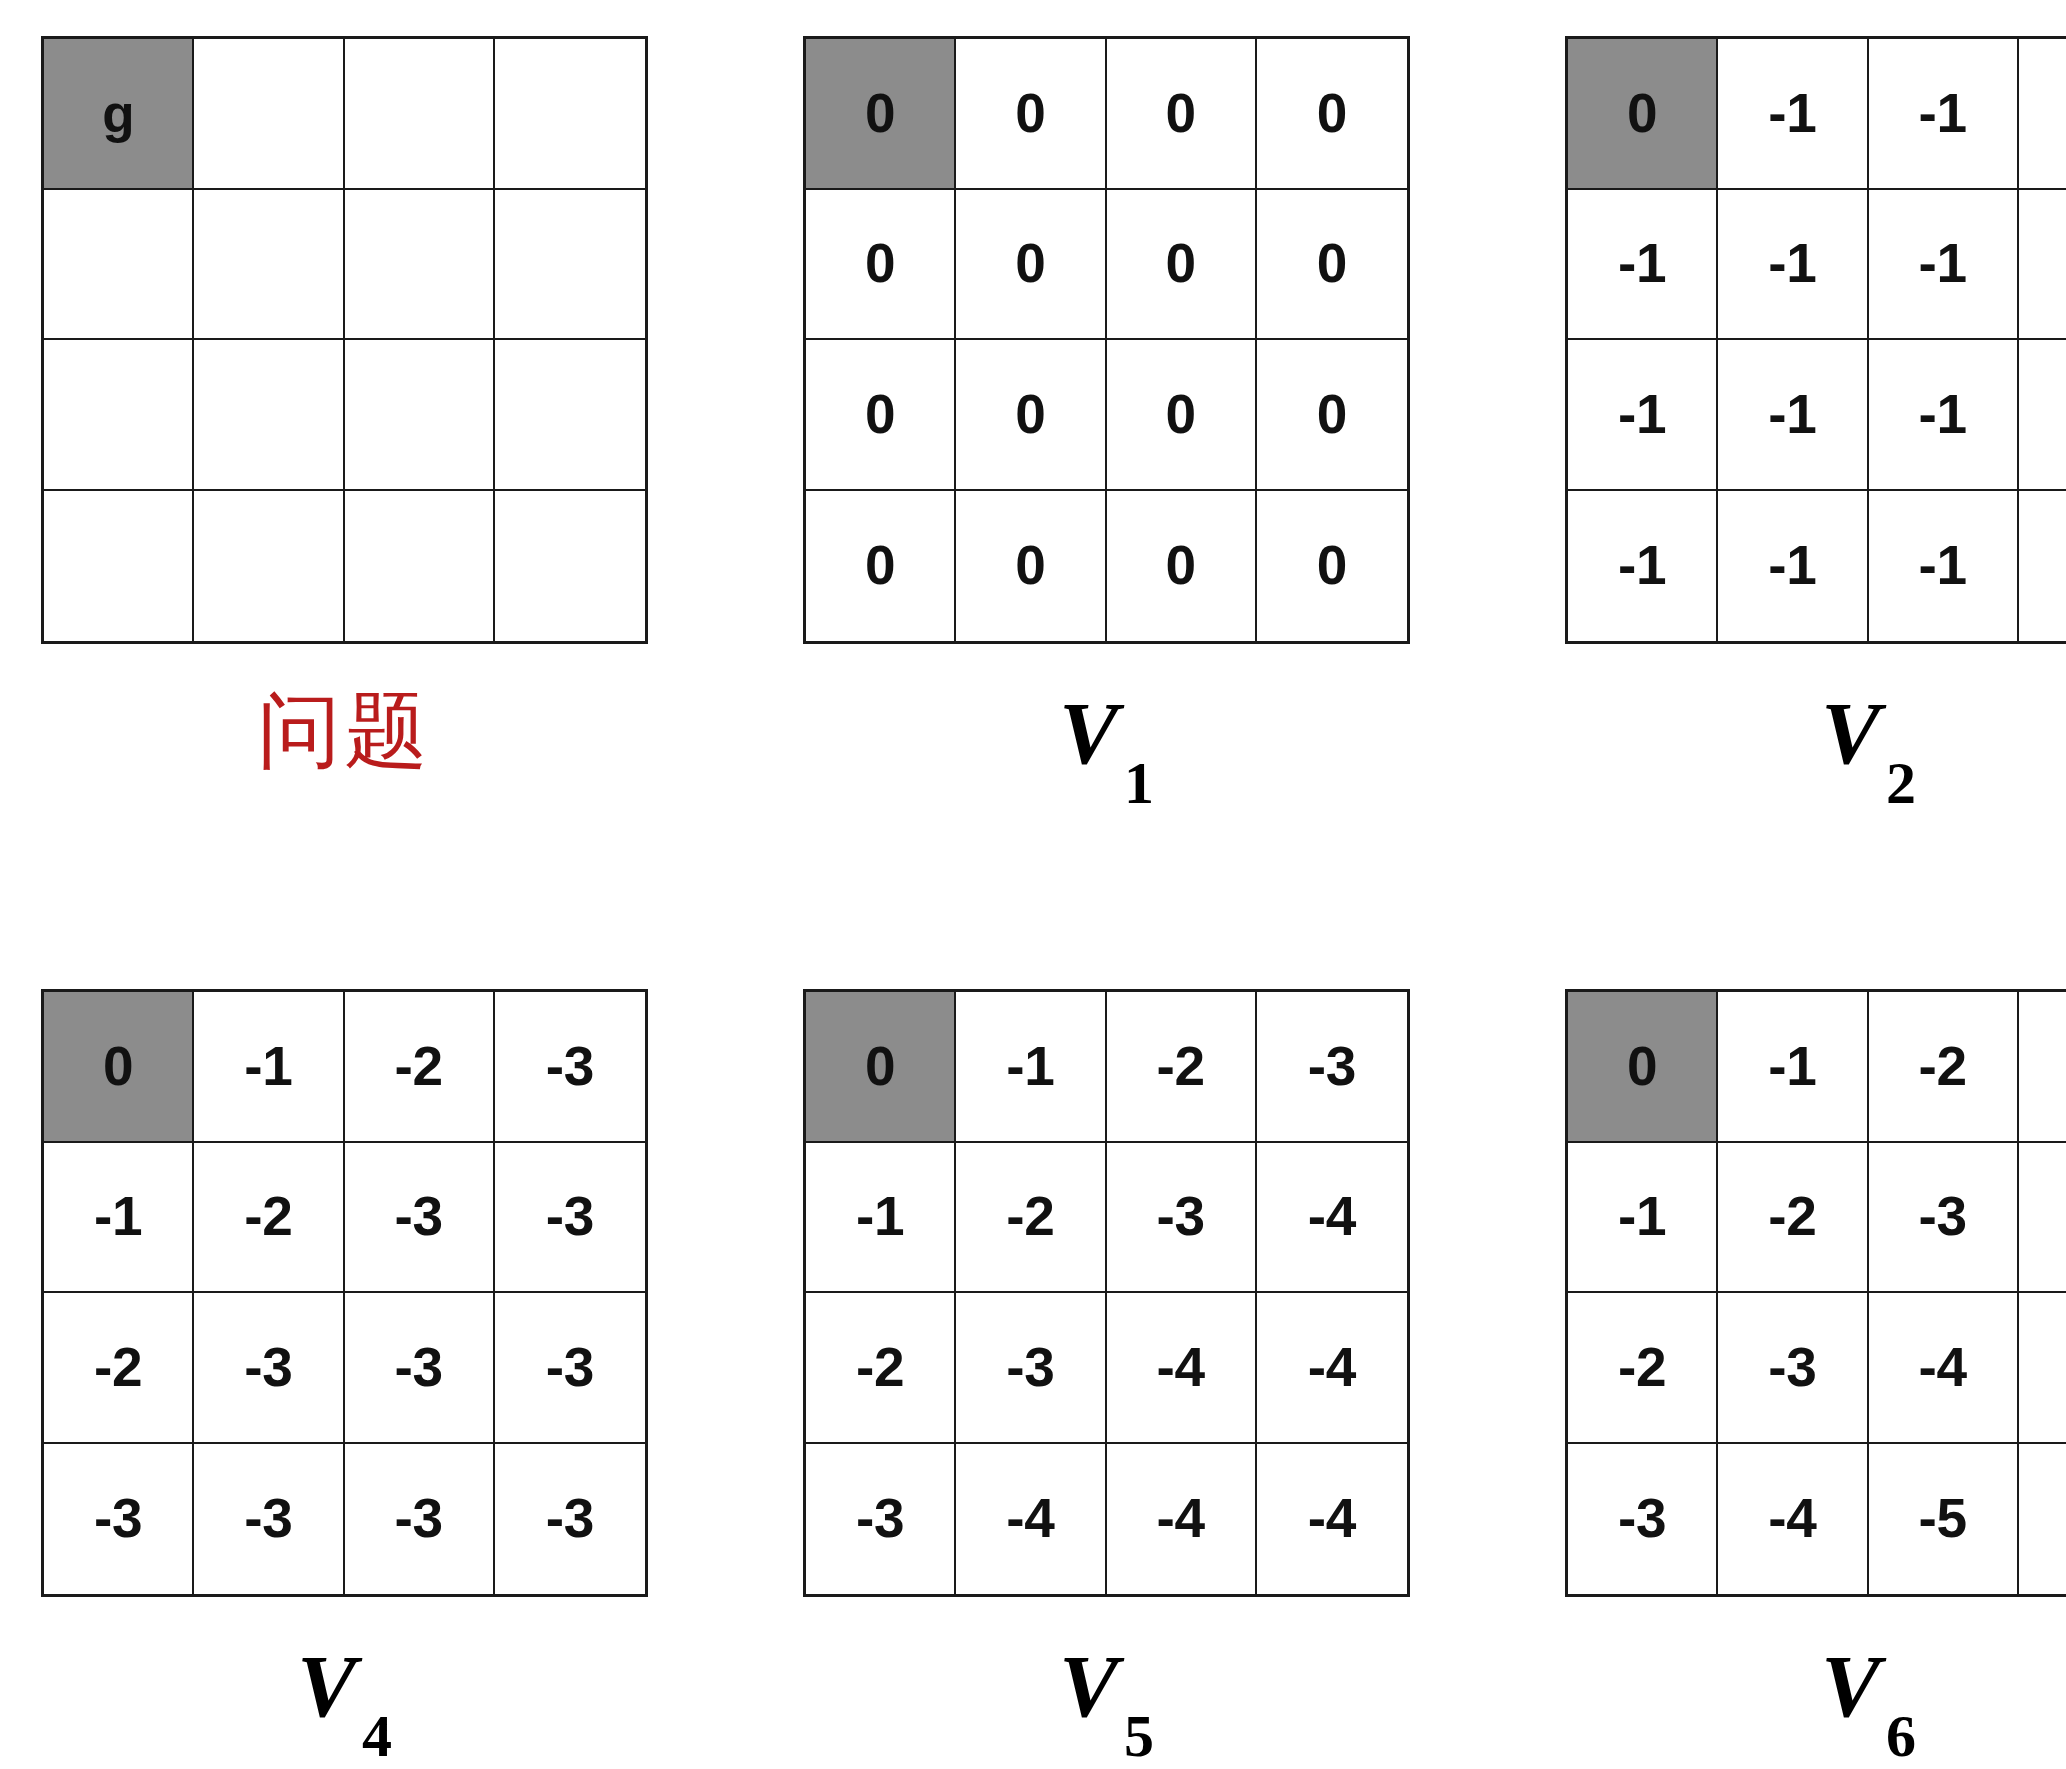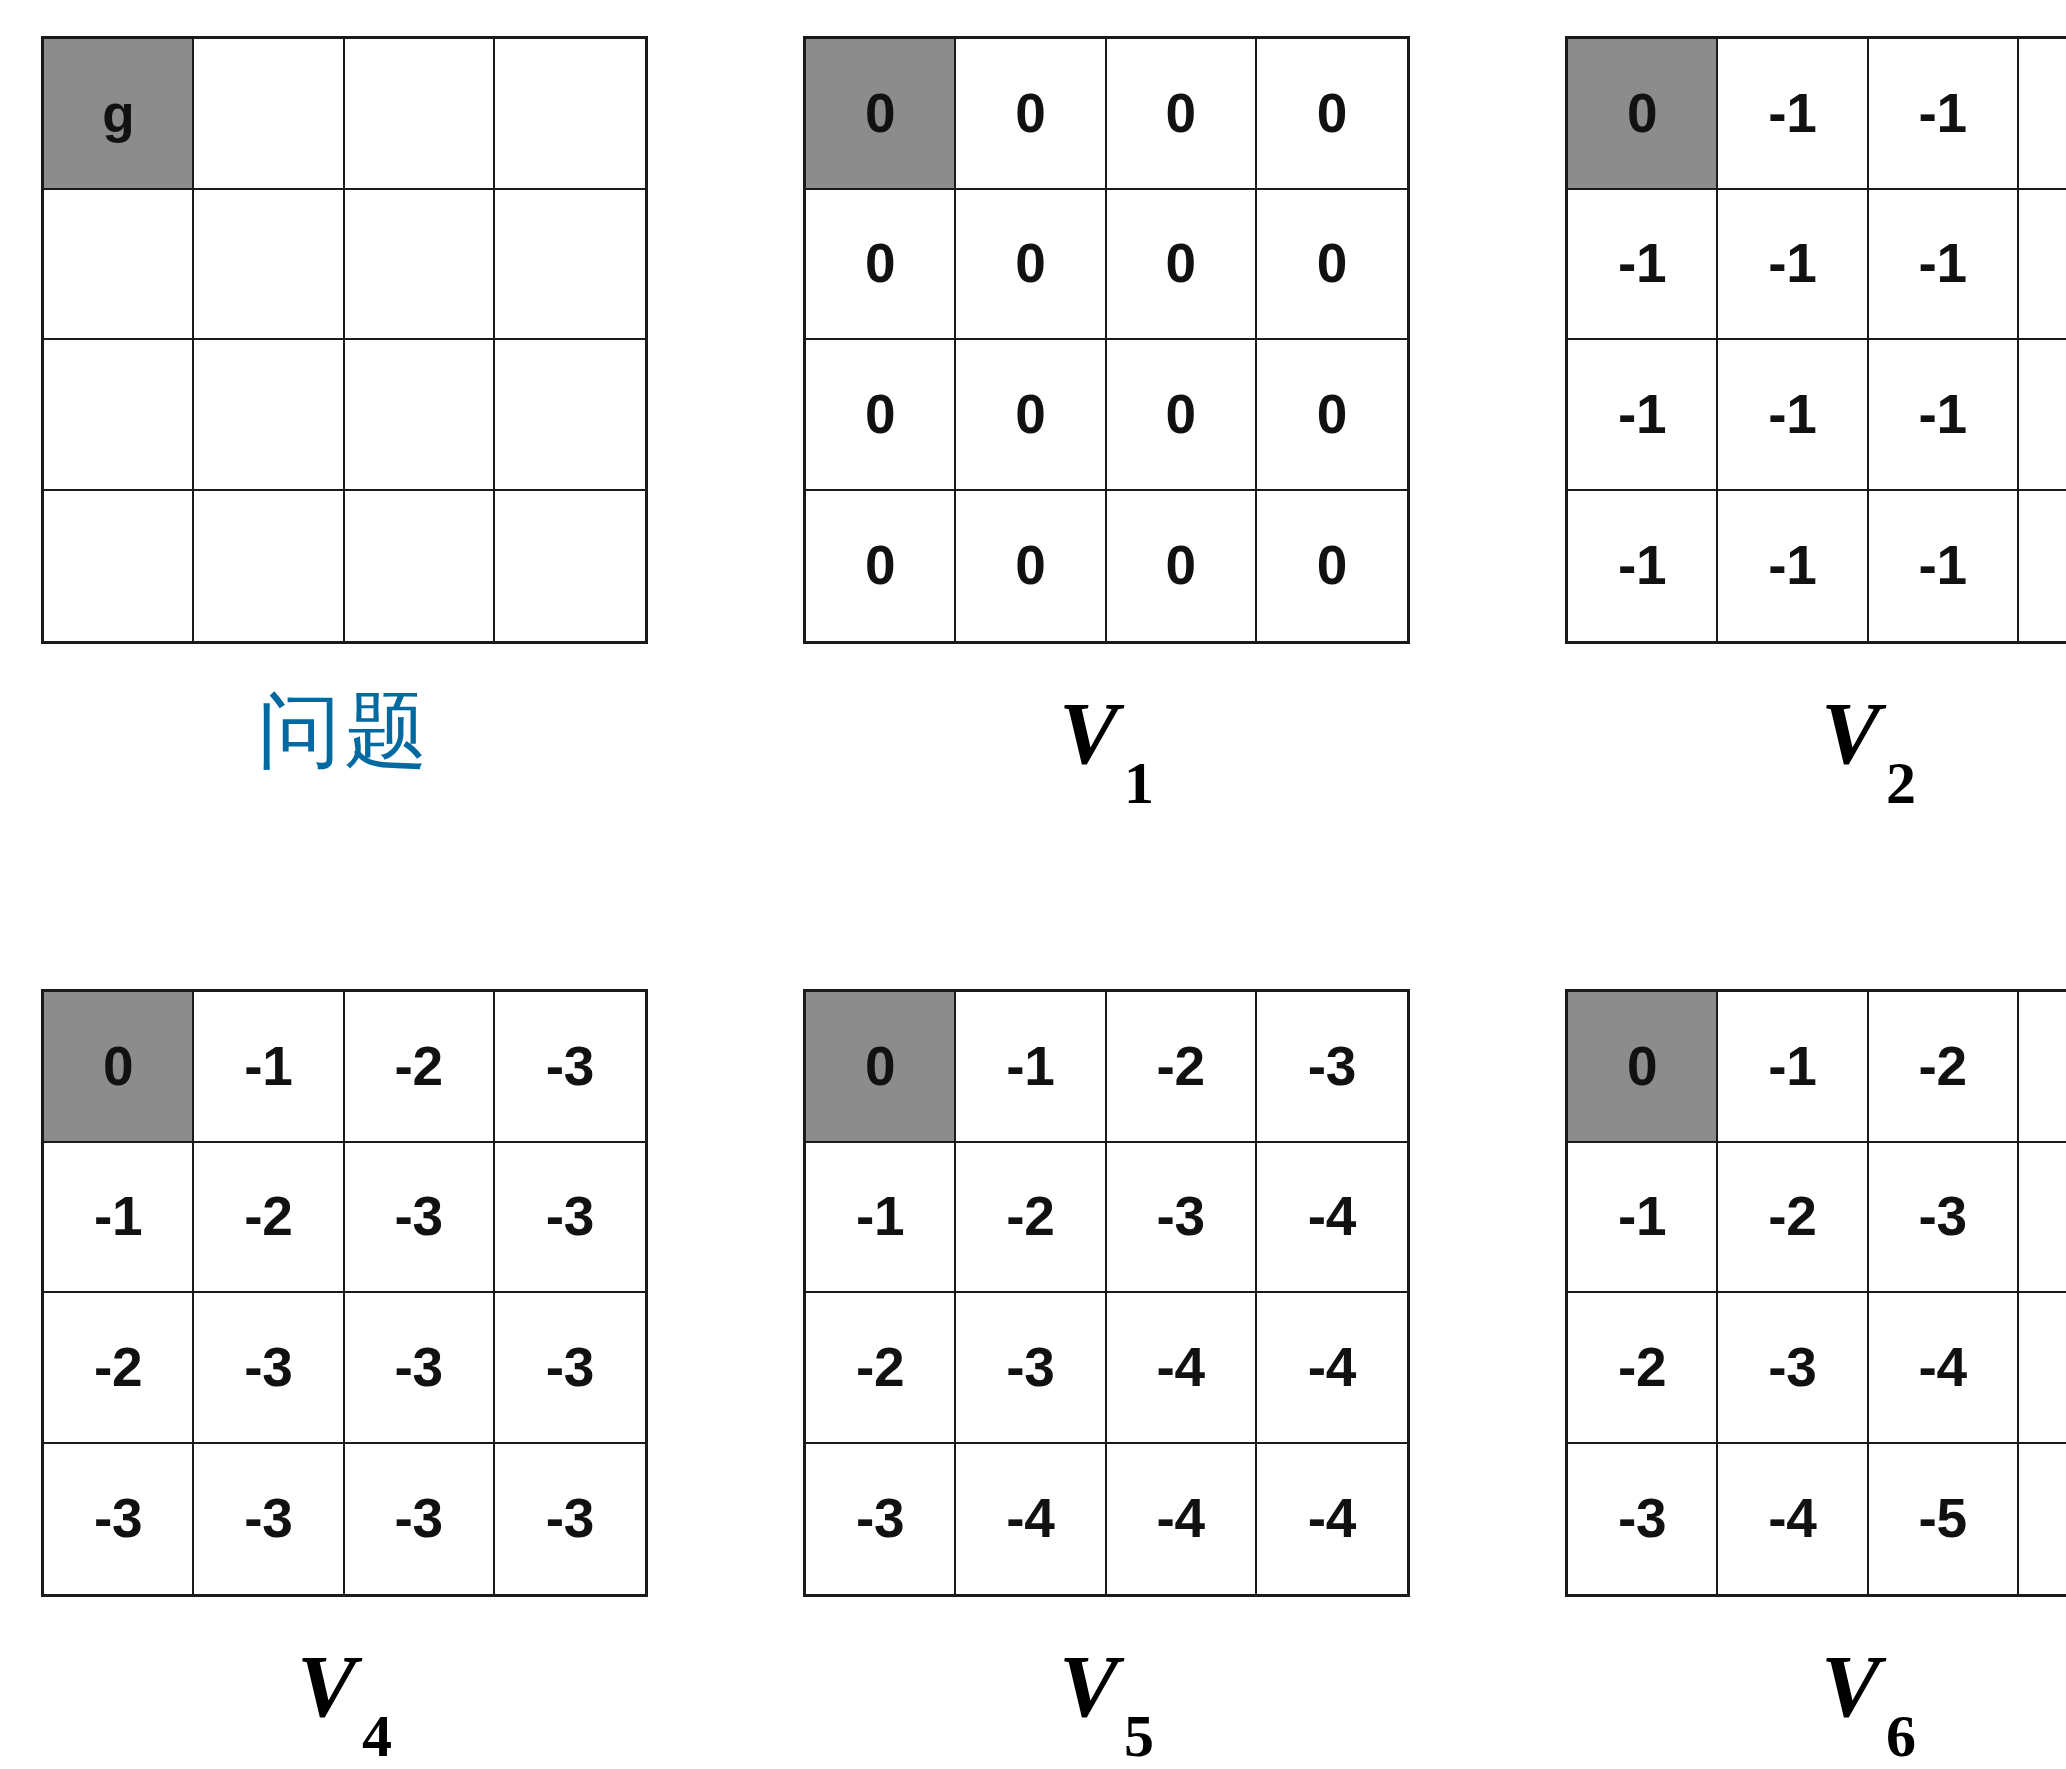--- a/index.html
+++ b/index.html
@@ -103,21 +103,21 @@
     line-height: 1;
     align-self: flex-end;
     position: relative;
     top: 16.5px;
     margin-left: 5.8px;
   }
   .caption .cjk {
     font-family: "DejaVu Sans", "Liberation Sans", sans-serif;
     font-weight: 400;
     font-size: 83px;
-    color: #0369a1;
+    color: #b91c1c;
     line-height: 1;
     letter-spacing: 4.1px;
   }
 </style>
 </head>
 <body>
 
 <div id="board">
   <div class="grid-row" id="row-top">
       <div class="panel">

